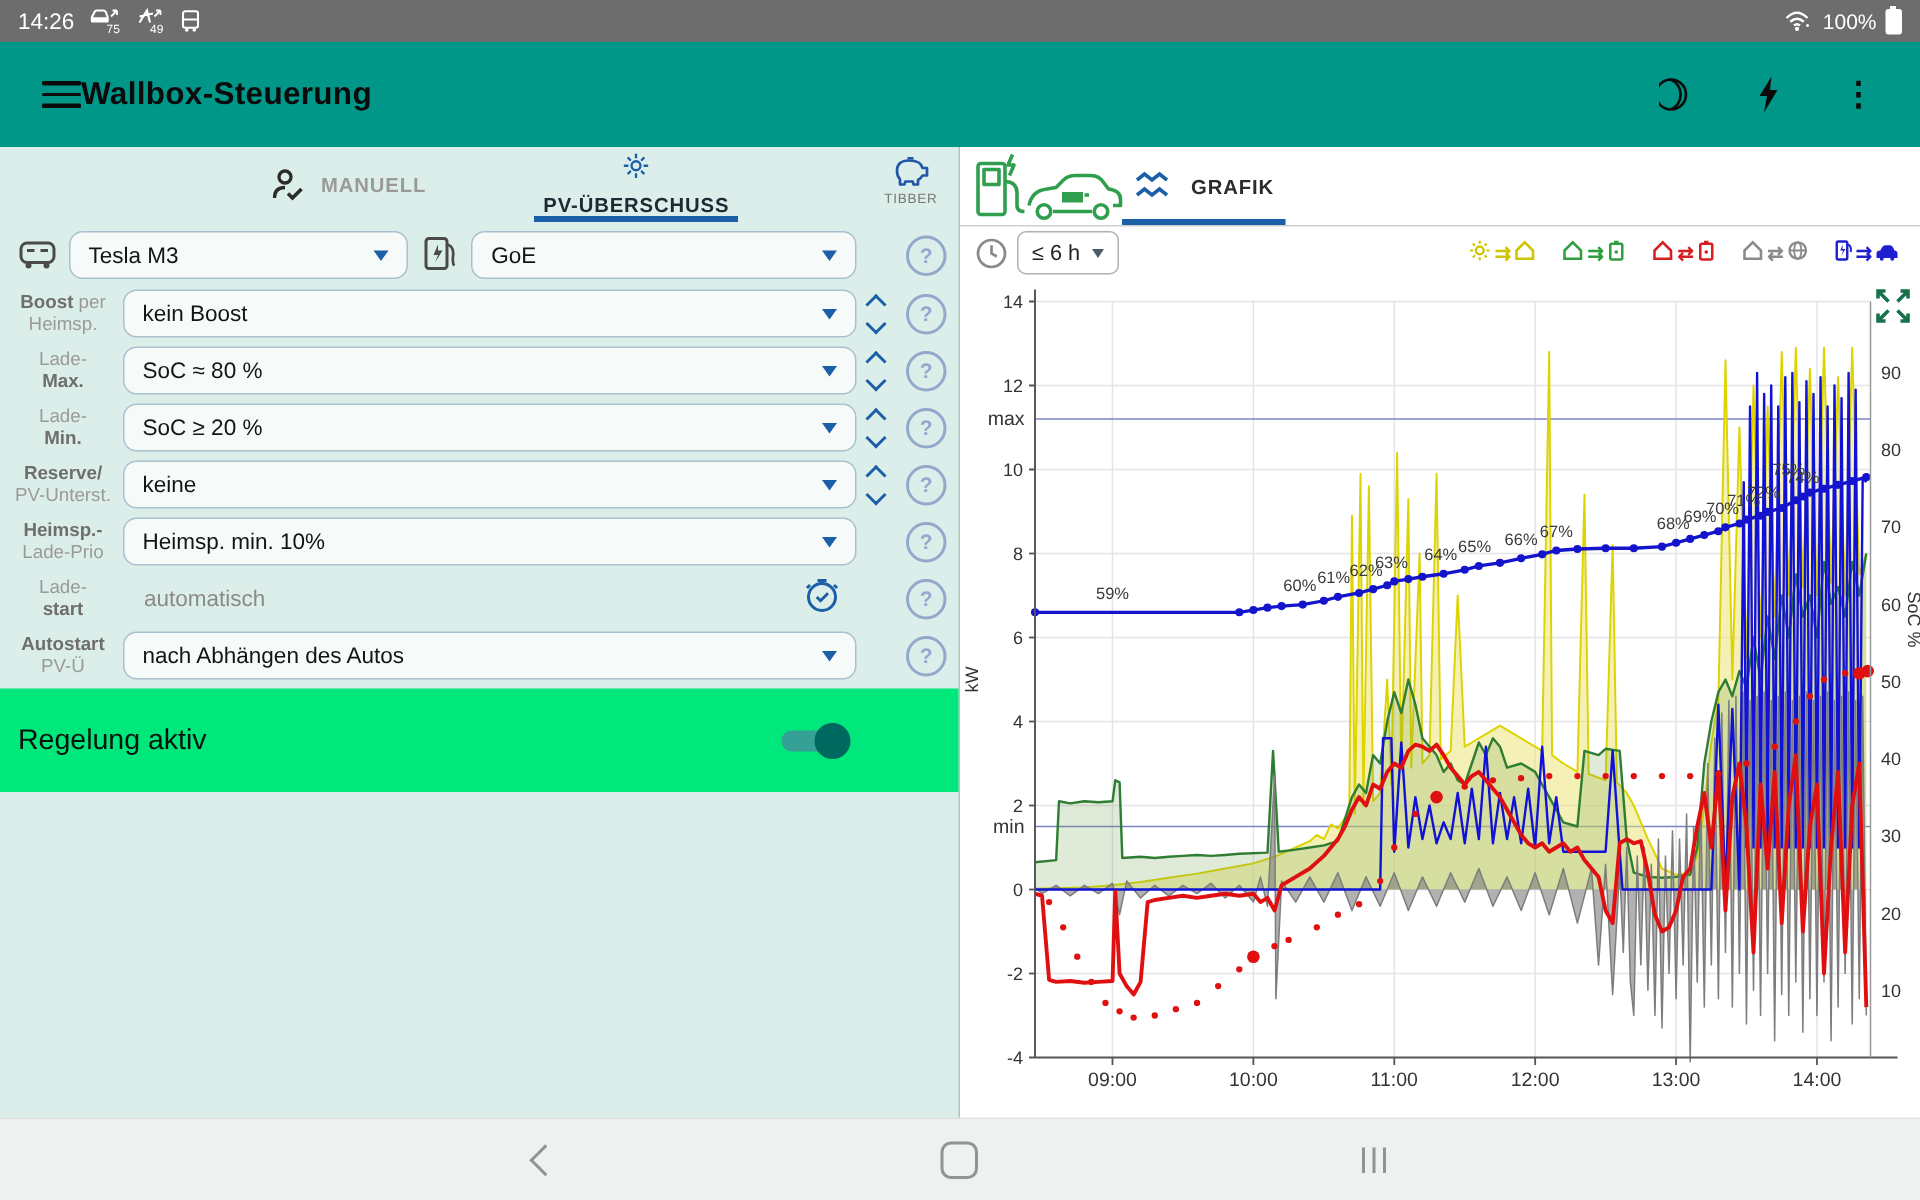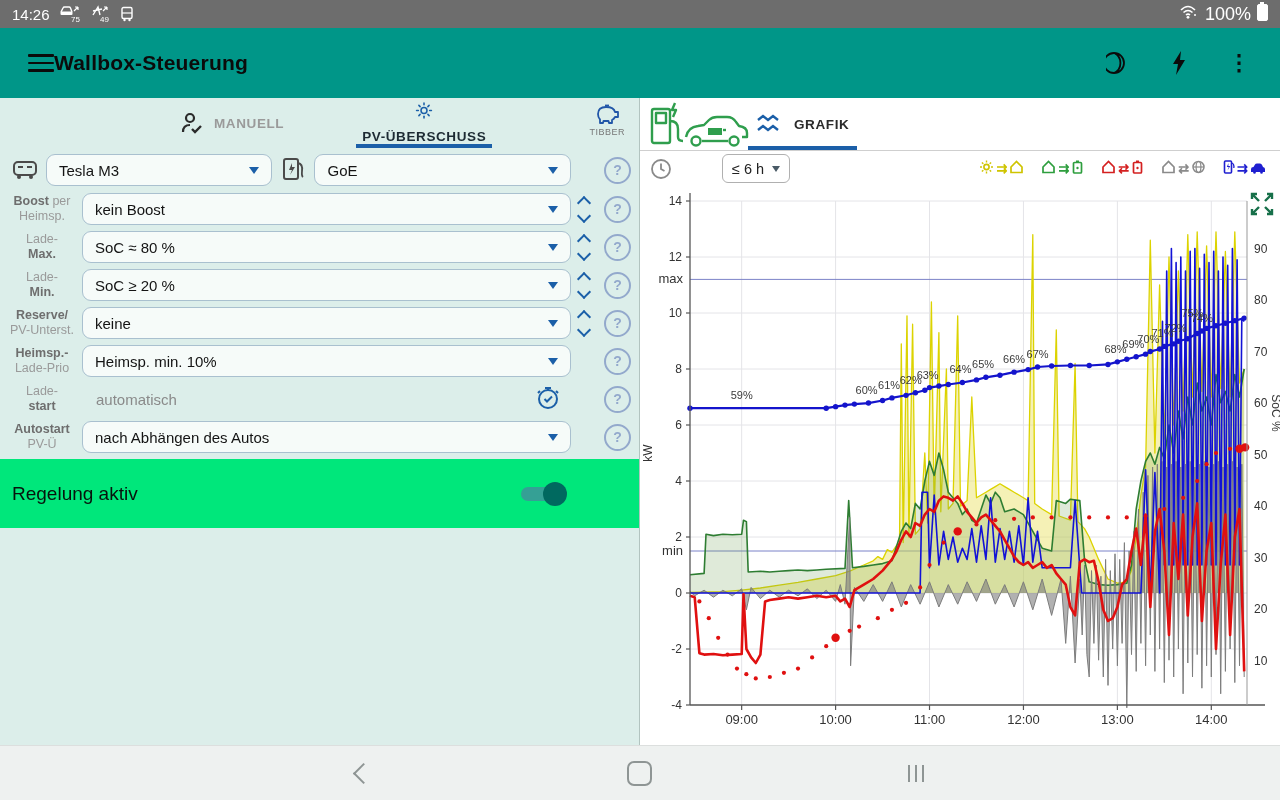--- a/index.html
+++ b/index.html
@@ -1,20 +1,20 @@
 <!DOCTYPE html>
 <html><head>
 <meta charset="utf-8">
 <style>
   html,body{margin:0;padding:0;}
   body{width:1280px;height:800px;font-family:"Liberation Sans",sans-serif;overflow:hidden;background:#fff;-webkit-font-smoothing:antialiased;}
   
   .statusbar{height:28px;background:#6d6d6d;color:#fff;display:flex;align-items:center;padding:0 12px;font-size:15px;}
   .sb-left{display:flex;align-items:center;gap:9px;}
-  .sb-right{margin-left:auto;display:flex;align-items:flex-start;gap:6px;font-size:18px;}
+  .sb-right{margin-left:auto;display:flex;align-items:flex-start;gap:6px;font-size:14px;}
   .sb-batt{width:9px;height:15px;border:1.5px solid #fff;border-radius:2px;position:relative;background:#fff;}
   .sb-batt:before{content:"";position:absolute;top:-3px;left:2px;width:4px;height:2px;background:#fff;}
   
   .appbar{height:70px;background:#009688;display:flex;align-items:center;color:#0b0b0b;}
   .burger{width:26px;margin-left:28px;cursor:pointer;}
   .burger div{height:2.5px;background:#0b0b0b;margin:5px 0;border-radius:1px;}
   .apptitle{font-size:21px;font-weight:bold;letter-spacing:.2px;}
   .appacts{margin-left:auto;display:flex;align-items:center;gap:40px;margin-right:30px;}
   .dots3{font-size:22px;font-weight:bold;line-height:20px;}
   
@@ -50,21 +50,21 @@
   .toggle{margin-left:auto;margin-right:66px;position:relative;width:40px;height:18px;cursor:pointer;}
   .toggle .track{position:absolute;left:0;top:2px;width:40px;height:14px;border-radius:8px;background:#35a095;}
   .toggle .thumb{position:absolute;right:-6px;top:-3px;width:24px;height:24px;border-radius:50%;background:#00695f;}
   
   .rpane{flex:1;background:#fff;display:flex;flex-direction:column;position:relative;}
   .rheader{height:52px;border-bottom:1px solid #cfcfcf;display:flex;align-items:stretch;position:relative;flex:none;}
   .evicon{position:absolute;left:8px;top:3px;}
   .rtab{display:flex;align-items:center;gap:12px;font-size:13.5px;font-weight:bold;letter-spacing:.6px;color:#9a9a9a;padding:0 8px;}
   .rtab.t1{margin-left:148px;}
   .rtab.t2{margin-left:108px;color:#2b2b2b;border-bottom:4px solid #1b5fa8;padding-top:4px;}
-  .rcontrols{height:35px;display:flex;align-items:center;padding:0 10px;flex:none;gap:44px;}
+  .rcontrols{height:35px;display:flex;align-items:center;padding:0 10px;flex:none;}
   .tfbox{border:1px solid #b0b0b0;border-radius:6px;height:27px;display:flex;align-items:center;gap:8px;padding:0 9px;font-size:14.5px;color:#222;margin-left:6px;cursor:pointer;background:#fff;}
   .legend{margin-left:auto;display:flex;align-items:center;gap:17px;margin-right:4px;}
   .lgroup{display:flex;align-items:center;gap:2px;font-size:13px;font-weight:bold;}
   .chartwrap{position:relative;flex:none;height:545px;}
   .fsicon{position:absolute;top:5px;right:5px;cursor:pointer;}
   .rstatus{height:15px;display:flex;align-items:center;padding:0 10px;font-size:13.5px;flex:none;}
   .stleft{color:#1616b6;display:flex;align-items:center;gap:5px;}
   .stright{margin-left:auto;color:#c81414;display:flex;align-items:center;gap:5px;}
   
   .navbar{height:54px;background:#eef1f0;border-top:1px solid #dcdfde;display:flex;align-items:center;justify-content:center;gap:256px;}

